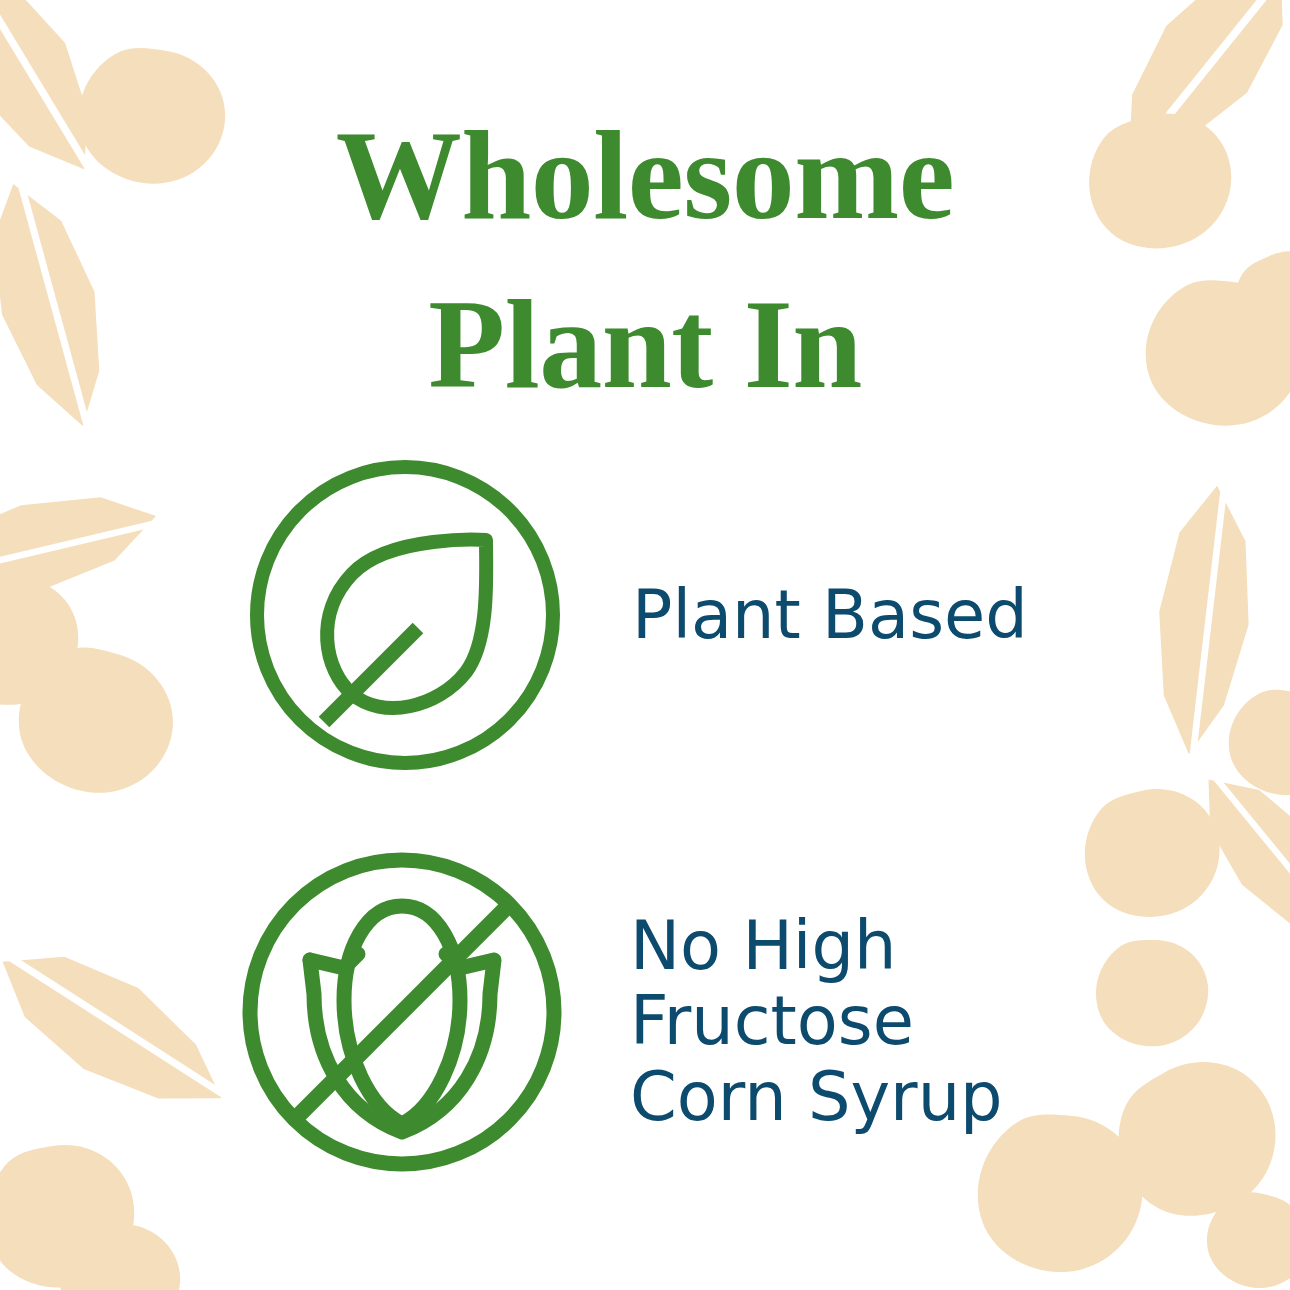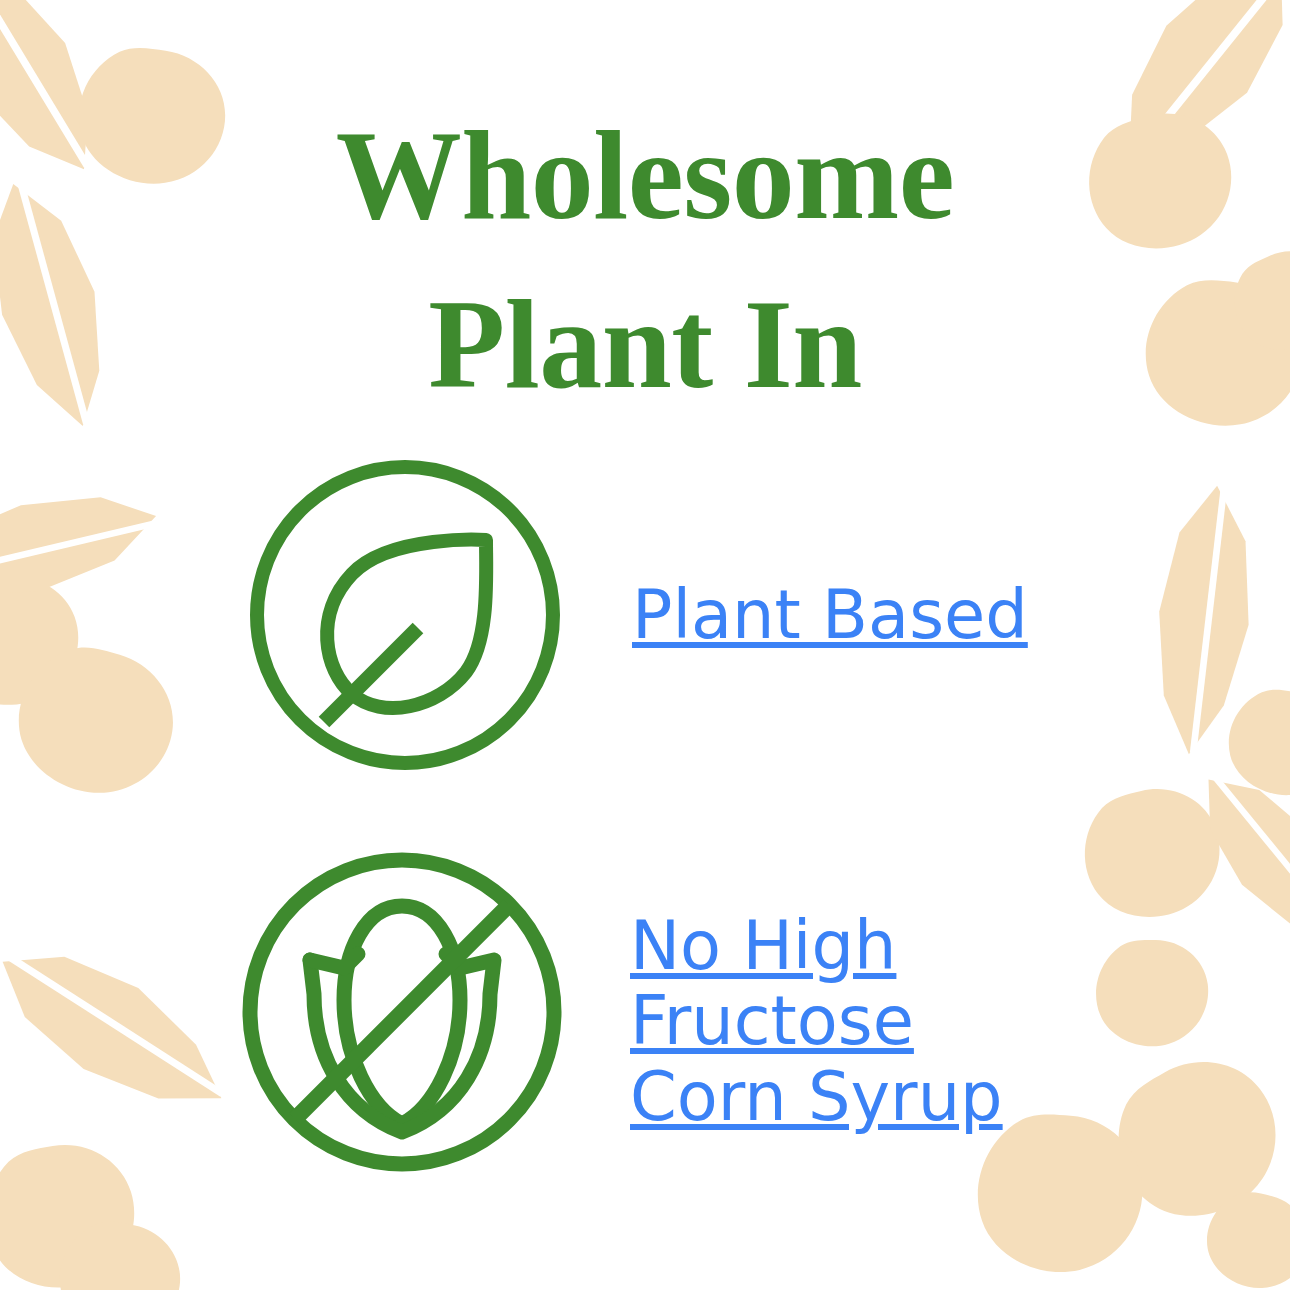--- a/index.html
+++ b/index.html
@@ -63,24 +63,23 @@
   #feature-row-0 { left: 240px; top: 450px; }
   #feature-row-1 { left: 232px; top: 842px; }
 
   .badge-icon {
     flex: 0 0 auto;
     display: block;
   }
 
   .feature-label {
     font-family: "DejaVu Sans", "Liberation Sans", sans-serif;
-    color: #3b82f6;
+    color: #0c4a6e;
     font-weight: 400;
     white-space: pre-line;
-    text-decoration: underline;
   }
   #feature-label-0 {
     font-size: 67px;
     line-height: 1.0;
     margin-left: 62px;
   }
   #feature-label-1 {
     font-size: 67px;
     line-height: 1.12;
     margin-left: 58px;

